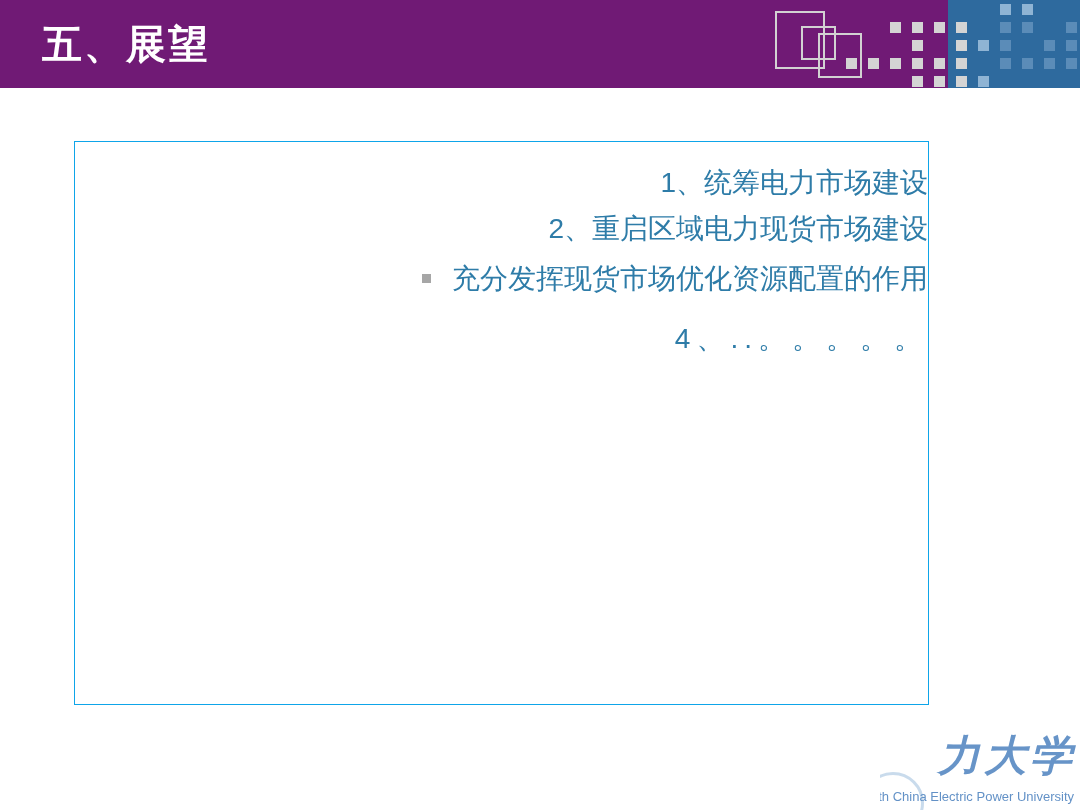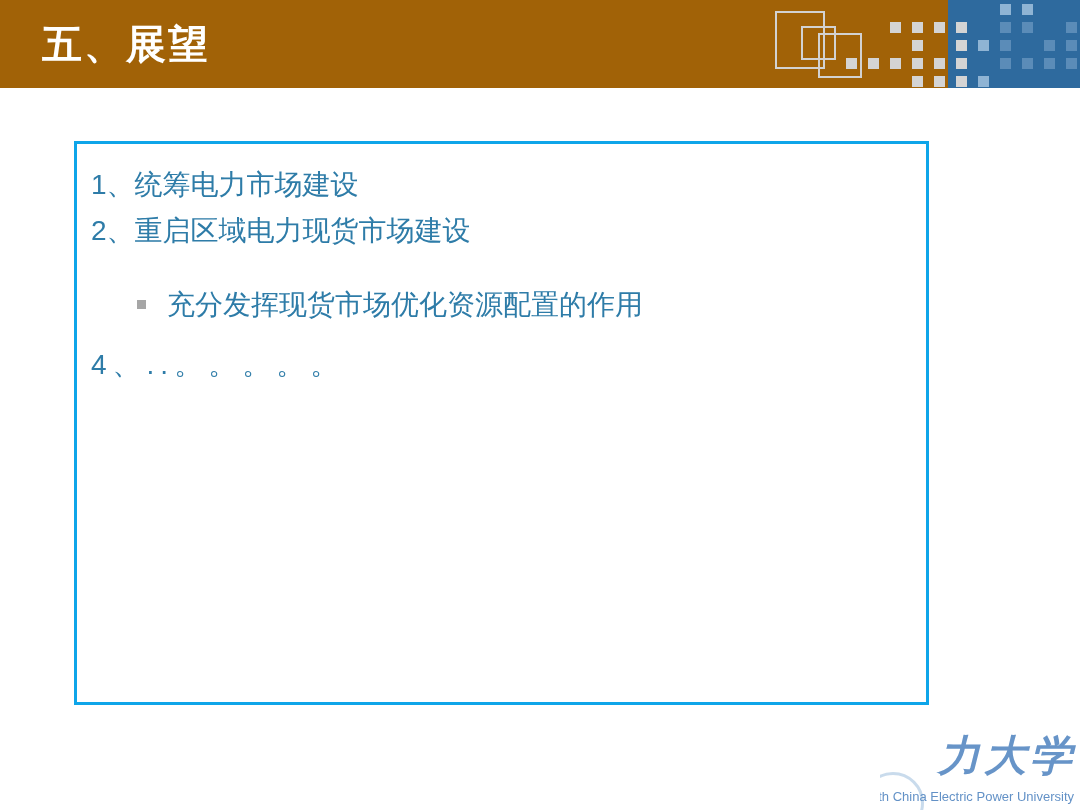--- a/index.html
+++ b/index.html
@@ -15,21 +15,21 @@
     position: relative;
   }
 
   
   .header {
     position: absolute;
     left: 0;
     top: 0;
     width: 1080px;
     height: 88px;
-    background: #a16207;
+    background: #701a75;
     overflow: hidden;
   }
   .header-blue-block {
     position: absolute;
     right: 0;
     top: 0;
     width: 132px;
     height: 88px;
     background: #2e6a9e;
   }
@@ -82,23 +82,24 @@
     background: #ffffff;
   }
 
   
   .content-box {
     position: absolute;
     left: 74px;
     top: 141px;
     width: 855px;
     height: 564px;
-    border: 3px solid #0ea5e9;
+    border: 1px solid #0ea5e9;
     background: #ffffff;
     box-sizing: border-box;
+    text-align: right;
   }
 
   .bullet-list {
     position: absolute;
     left: 0;
     top: 0;
     width: 100%;
     padding: 14px 0 0 0;
     margin: 0;
   }
@@ -113,21 +114,21 @@
     line-height: 34px;
     padding-left: 14px;
     margin-top: 12px;
   }
   .item-l1:first-child { margin-top: 10px; }
 
   .item-l2 {
     font-size: 28px;
     line-height: 34px;
     padding-left: 60px;
-    margin-top: 40px;
+    margin-top: 16px;
     position: relative;
   }
   .sub-bullet-marker {
     display: inline-block;
     width: 9px;
     height: 9px;
     background: #a6a6a6;
     vertical-align: middle;
     margin-right: 21px;
     margin-bottom: 4px;

